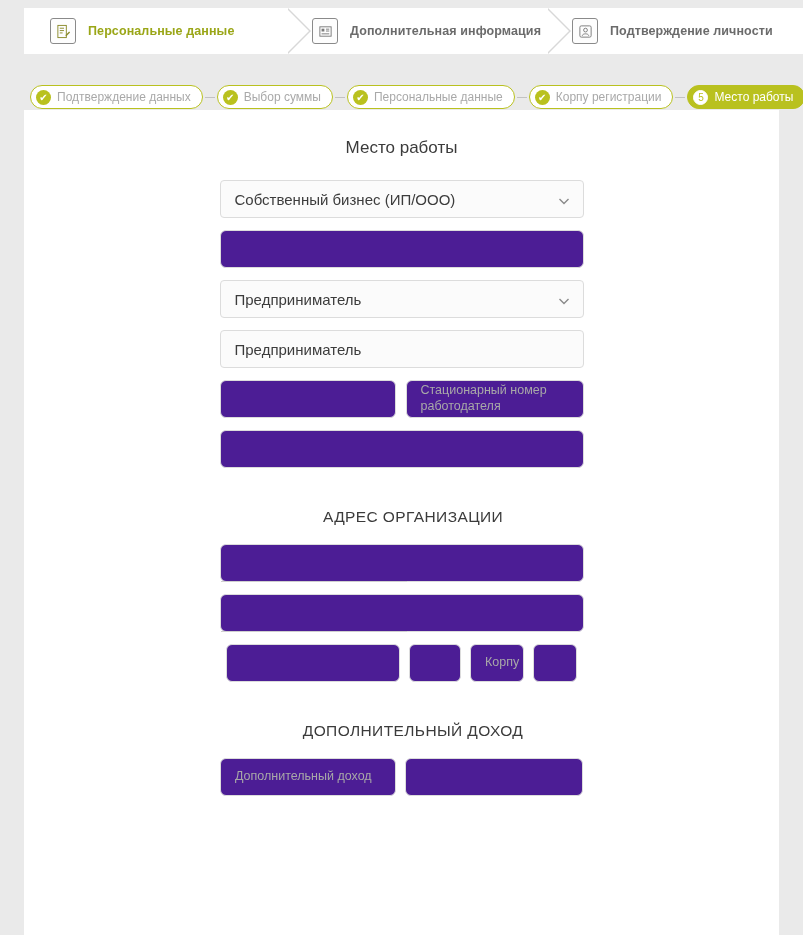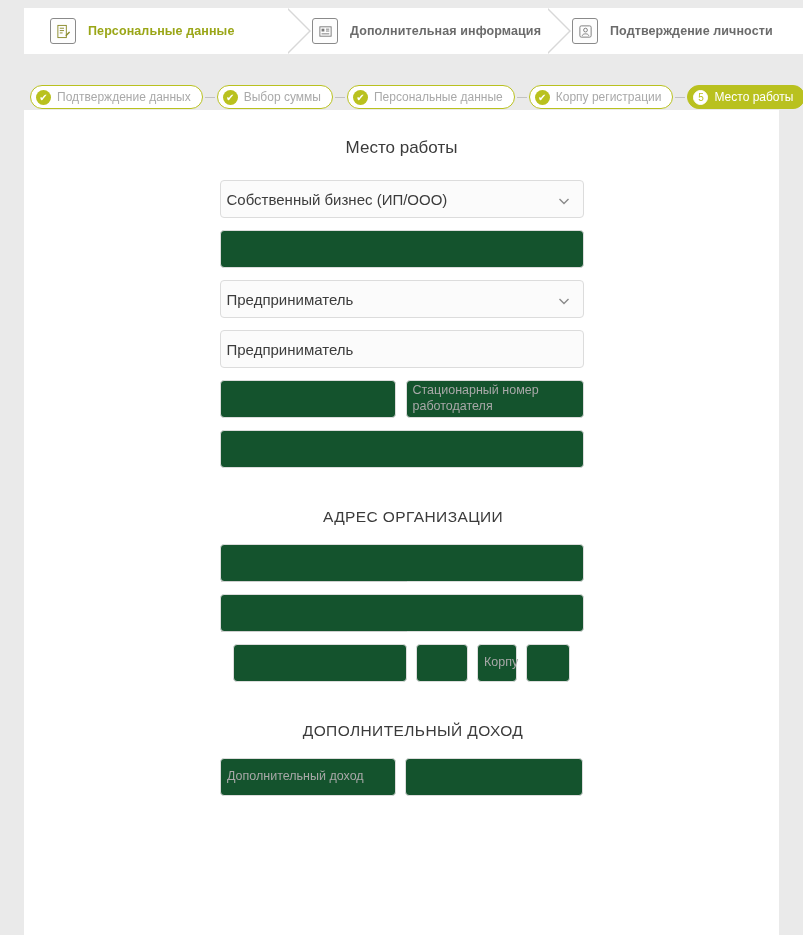--- a/index.html
+++ b/index.html
@@ -174,48 +174,48 @@
     margin-bottom: 12px;
   }
   .field {
     position: relative;
     height: 38px;
     border: 1px solid #dcdcdc;
     border-radius: 4px;
     background: #fbfbfb;
     display: flex;
     align-items: center;
-    padding: 0 6px;
+    padding: 0 14px;
     font-size: 15px;
     color: #3c3c3c;
   }
   .field.w-main { width: 364px; }
   .field.filled { background: #fbfbfb; }
-  .field.empty { background: #14532d; }
+  .field.empty { background: #4c1d95; border-radius: 6px; }
   .field .placeholder { color: #a8a8a8; font-size: 12.5px; line-height: 1.25; }
   .field.select .caret {
     position: absolute;
     right: 13px;
     top: 50%;
     transform: translateY(-50%);
     width: 12px;
     height: 12px;
     color: #8a8a8a;
   }
   .field.two-line { align-items: center; }
   .field.two-line .placeholder { display: block; }
 
   .row.split { gap: 10px; }
   .f-phone-left { width: 176px; }
   .f-phone-right { width: 178px; }
 
   .addr-row-3 { gap: 9px; }
   .f-house { width: 174px; }
   .f-small { width: 52px; }
-  .f-korp { width: 40px; }
+  .f-korp { width: 54px; }
   .f-small2 { width: 44px; }
 
   .income-row { gap: 9px; }
   .f-income-left { width: 176px; }
   .f-income-right { width: 178px; }
 
   
   .autofill-line {
     position: absolute;
     left: 0;

